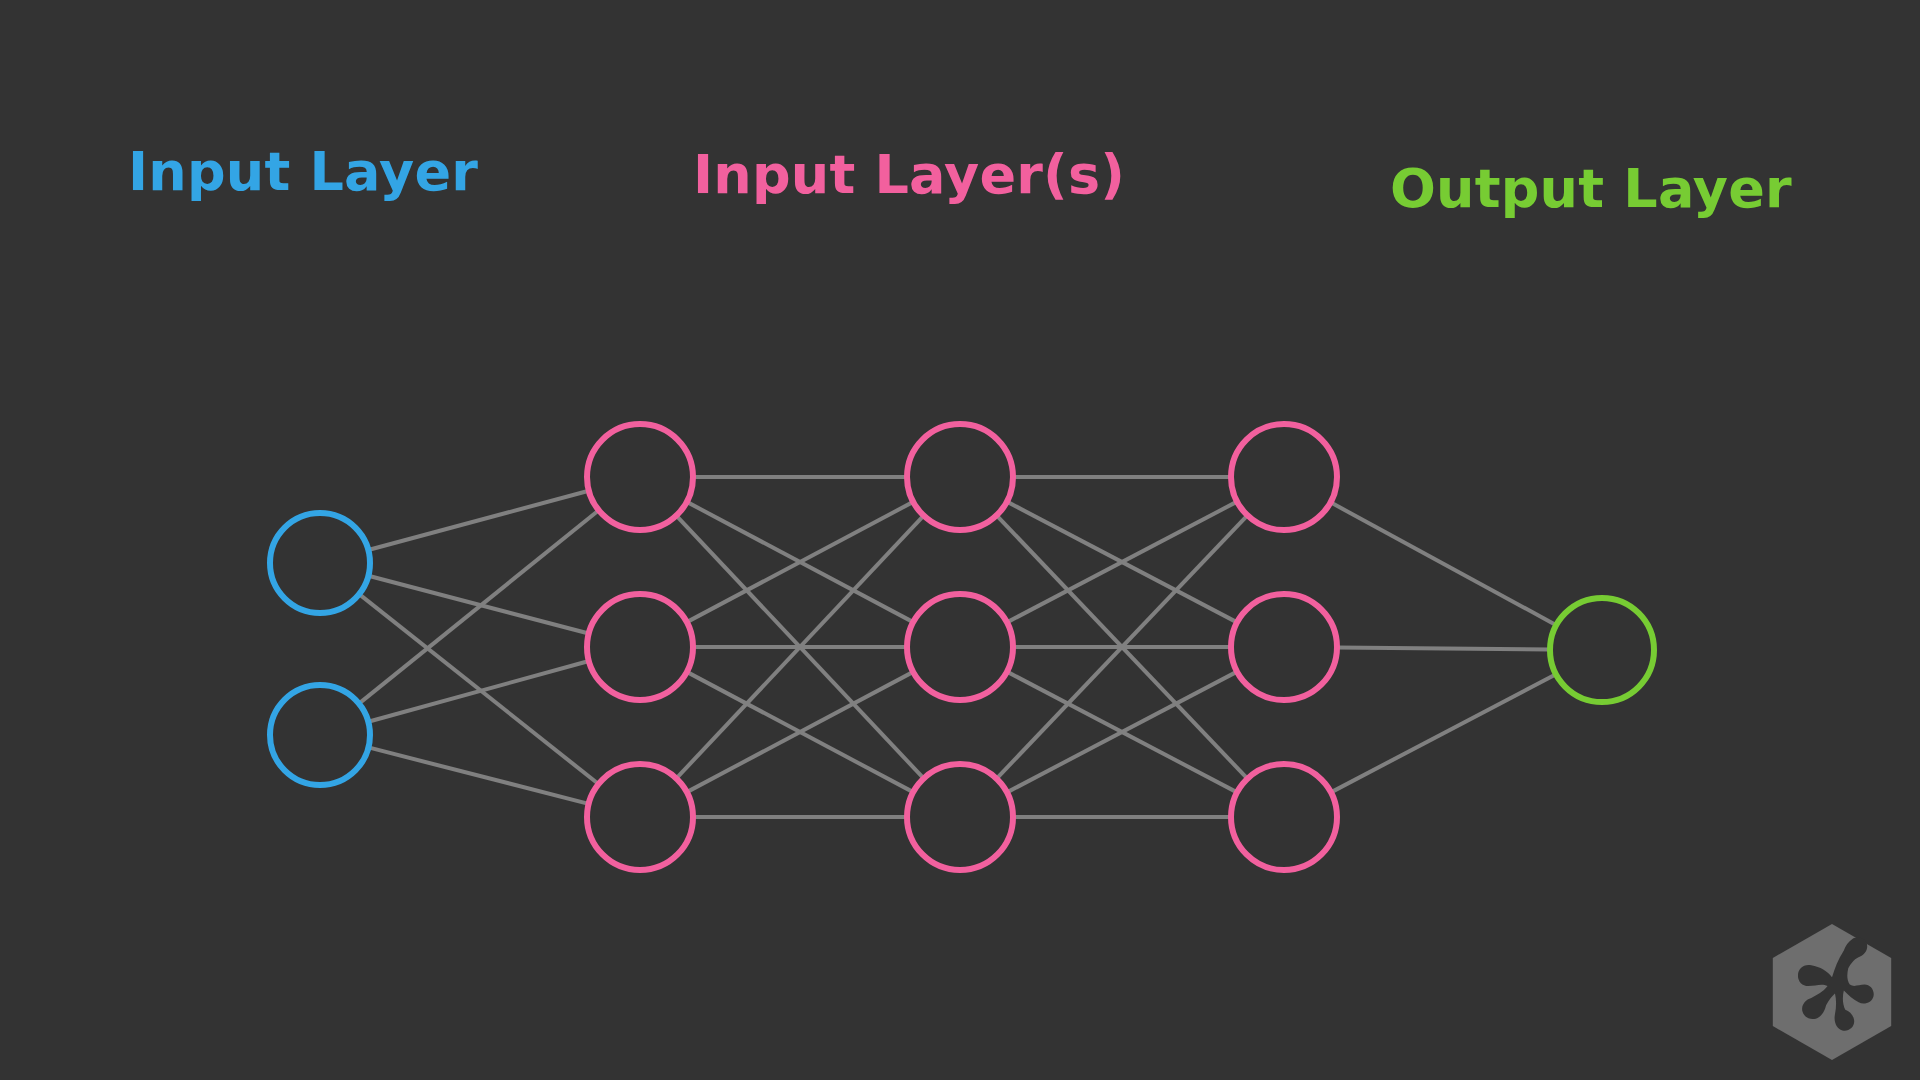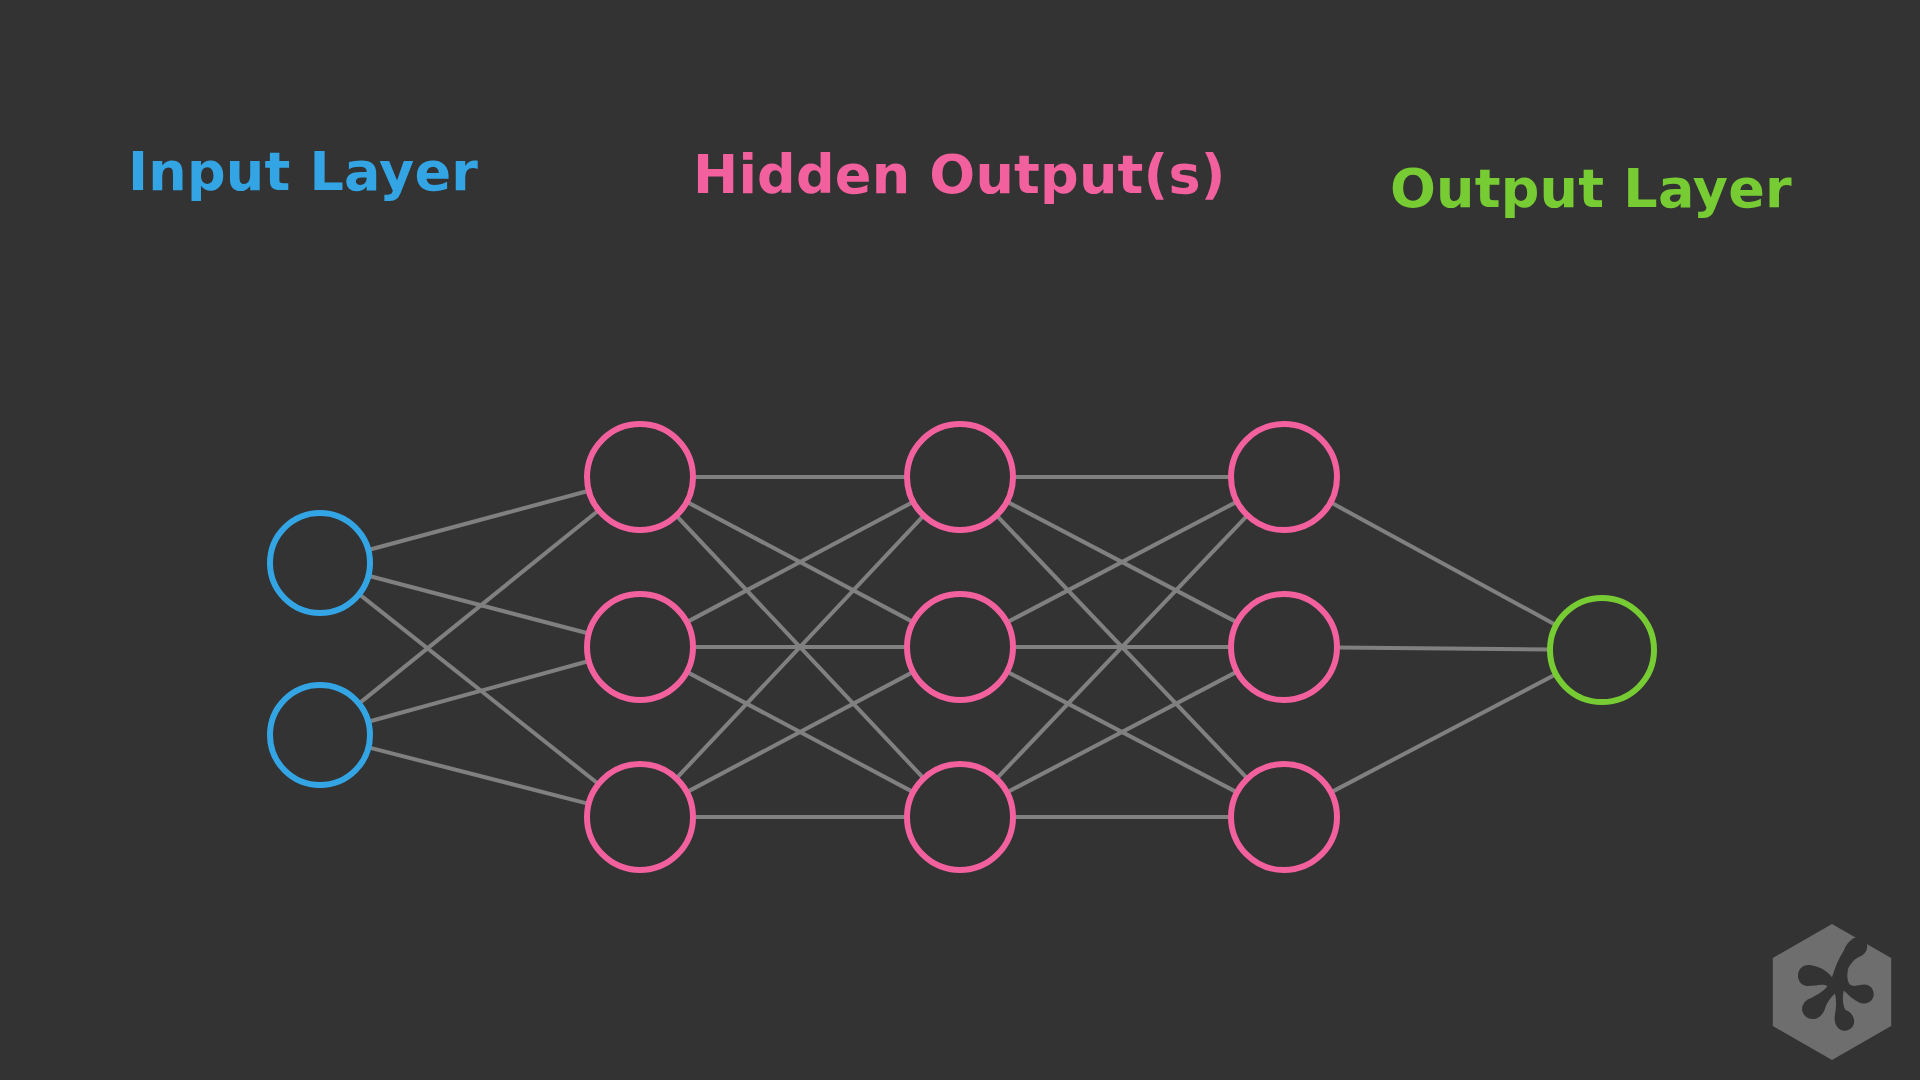--- a/index.html
+++ b/index.html
@@ -96,21 +96,21 @@
         <circle cx="960" cy="817" r="53" fill="none" stroke="#F2609E" stroke-width="6"></circle>
         <circle cx="1284" cy="477" r="53" fill="none" stroke="#F2609E" stroke-width="6"></circle>
         <circle cx="1284" cy="647" r="53" fill="none" stroke="#F2609E" stroke-width="6"></circle>
         <circle cx="1284" cy="817" r="53" fill="none" stroke="#F2609E" stroke-width="6"></circle>
         <circle cx="1602" cy="650" r="52" fill="none" stroke="#77CC33" stroke-width="6"></circle>
       </g>
   </svg>
 
   <div class="layer-label" id="label-input" style="color: rgb(51, 165, 229);">Input Layer</div>
 
-  <div class="layer-label" id="label-hidden" style="color: rgb(242, 96, 158);">Hidden Output(s)</div>
+  <div class="layer-label" id="label-hidden" style="color: rgb(242, 96, 158);">Input Layer(s)</div>
 
   <div class="layer-label" id="label-output" style="color: rgb(119, 204, 51);">Output Layer</div>
 
   <svg id="watermark" viewBox="0 0 100 100" xmlns="http://www.w3.org/2000/svg">
     <path id="wm-hex" d="M50 4 L90 27 L90 73 L50 96 L10 73 L10 27 Z" fill="#6E6E6E"></path>
     <g id="wm-glyph" fill="#333333">
       <path d="M58 22 C54 28 52 34 50 40 C47 36 42 33 36 32
                C31 31 27 34 27 39 C27 43 30 46 34 46
                C39 46 43 44 47 46 C44 50 40 52 36 54
                C32 55 29 59 30 63 C31 67 35 69 39 68

